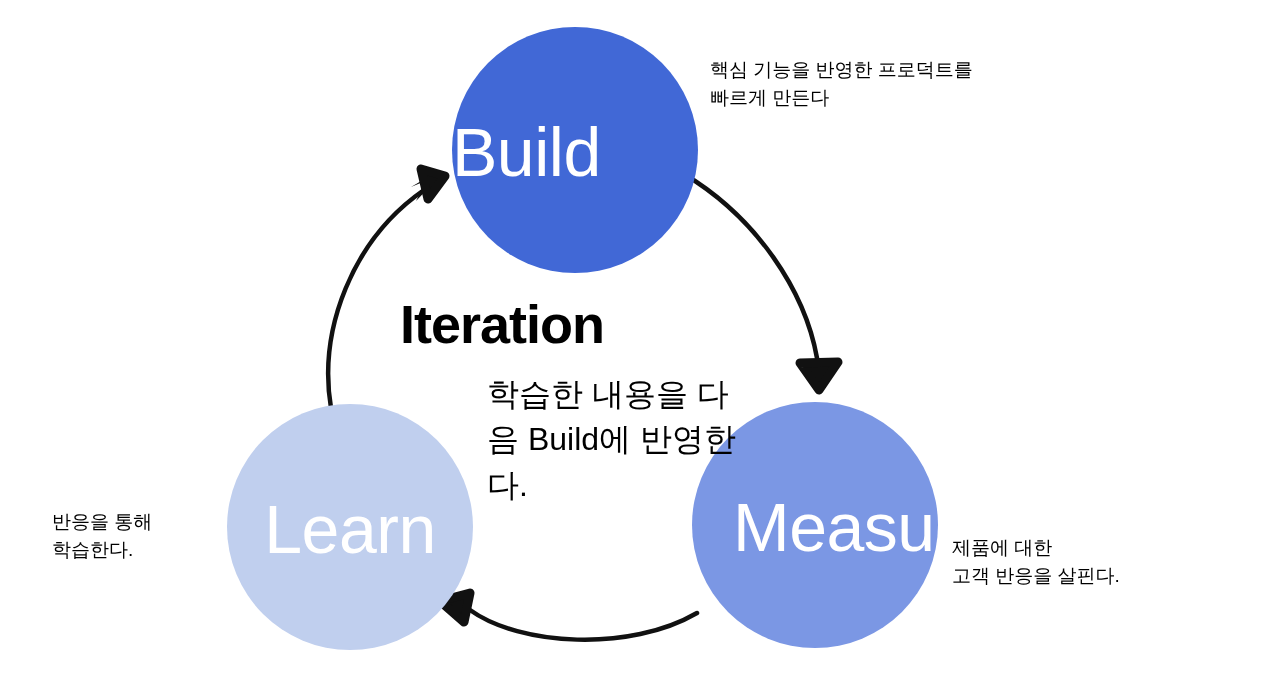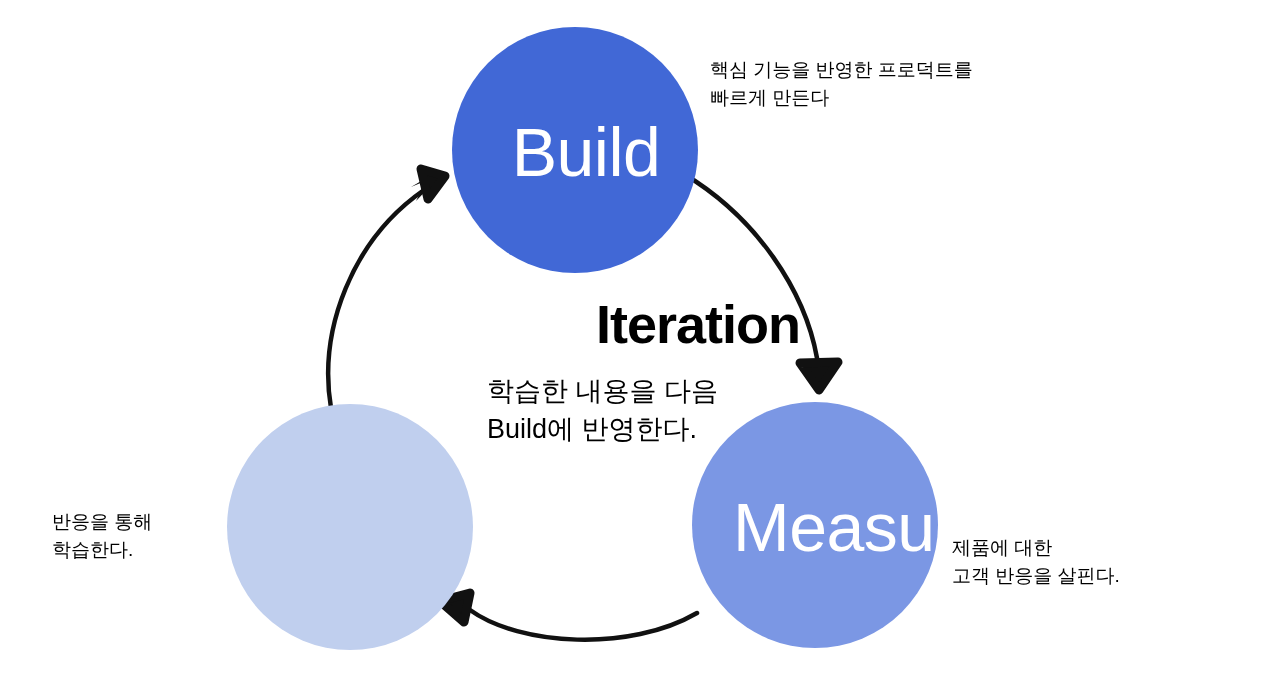--- a/index.html
+++ b/index.html
@@ -45,46 +45,46 @@
     font-weight: 400;
     line-height: 1;
     white-space: nowrap;
     letter-spacing: -0.5px;
   }
 
   #circle-build  { left: 452px; top:  27px; width: 246px; height: 246px; }
   #circle-learn  { left: 227px; top: 404px; width: 246px; height: 246px; }
   #circle-measure{ left: 692px; top: 402px; width: 246px; height: 246px; }
 
-  #label-build   { left: 452px; top: 118px; width: 268px; text-align: center; }
+  #label-build   { left: 452px; top: 118px; width: 268px; }
   #label-learn   { left: 227px; top: 495px; width: 246px; text-align: center; }
   #label-measure { left: 733px; top: 493px; width: 300px; text-align: left; }
 
   
   #center-title {
     position: absolute;
     z-index: 4;
     left: 400px;
     top: 296px;
     width: 400px;
-    text-align: right;
+    text-align: left;
     font-size: 54px;
     font-weight: bold;
     line-height: 1.05;
     color: #000000;
     letter-spacing: -1px;
   }
   #center-note {
     position: absolute;
     z-index: 4;
     left: 487px;
     top: 372px;
     width: 260px;
     text-align: left;
-    font-size: 27px;
+    font-size: 32px;
     line-height: 1.42;
     color: #000000;
   }
 
   
   .annotation {
     position: absolute;
     z-index: 4;
     font-size: 19px;
     line-height: 1.46;
@@ -117,20 +117,21 @@
       <path d="M 697 613 C 630 652 520 646 470 610" fill="none" stroke="#111111" stroke-width="4.5" stroke-linecap="round"></path>
       <path d="M 470 593 L 464 622 L 440 601 Z" fill="#111111" stroke="#111111" stroke-width="9" stroke-linejoin="round"></path>
     </g>
   </svg>
 
   <div class="node-circle" id="circle-build" style="background: rgb(65, 104, 214);"></div>
   <div class="node-circle" id="circle-learn" style="background: rgb(192, 207, 238);"></div>
   <div class="node-circle" id="circle-measure" style="background: rgb(123, 151, 228);"></div>
 
   <div class="node-label" id="label-build" style="color: rgb(255, 255, 255);">Build</div>
+  <div class="node-label" id="label-learn" style="color: rgb(255, 255, 255);">Learn</div>
   <div class="node-label" id="label-measure" style="color: rgb(255, 255, 255);">Measure</div>
 
   <div id="center-title">Iteration</div>
   <div id="center-note">학습한 내용을
 다음 Build에
 반영한다.</div>
 
   <div class="annotation" id="note-build">핵심 기능을 반영한 프로덕트를
 빠르게 만든다</div>
   <div class="annotation" id="note-measure">제품에 대한

